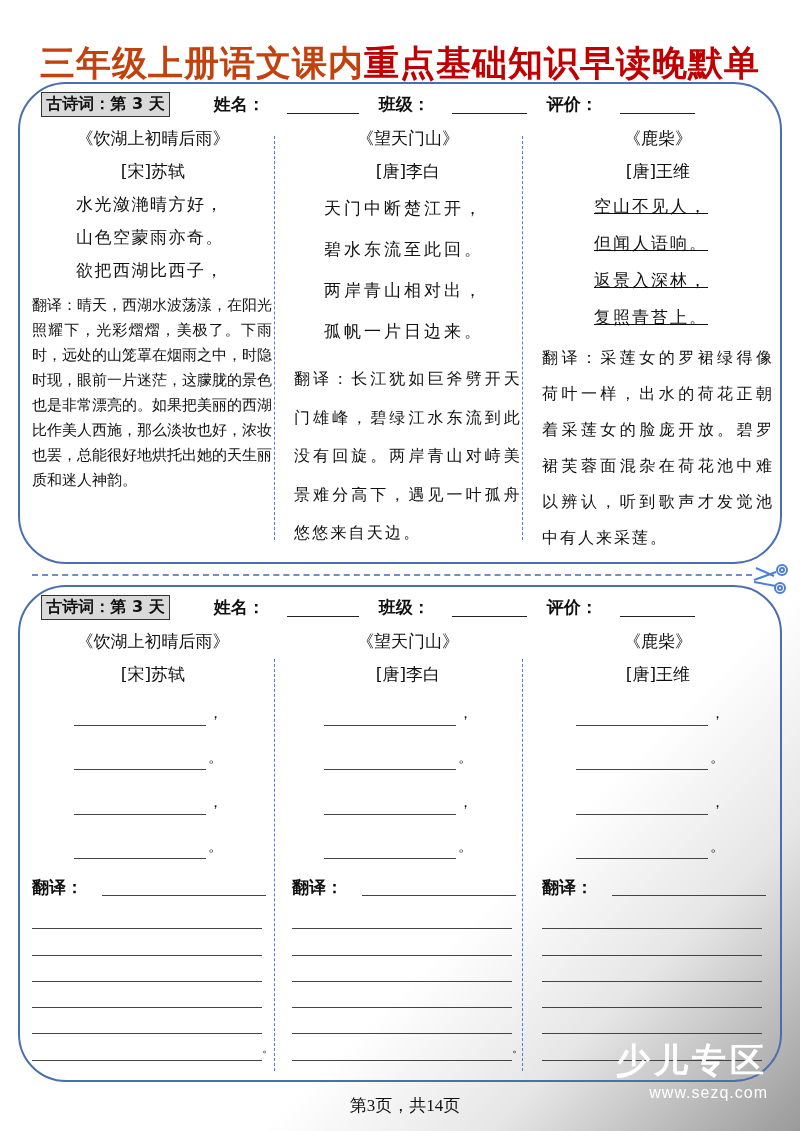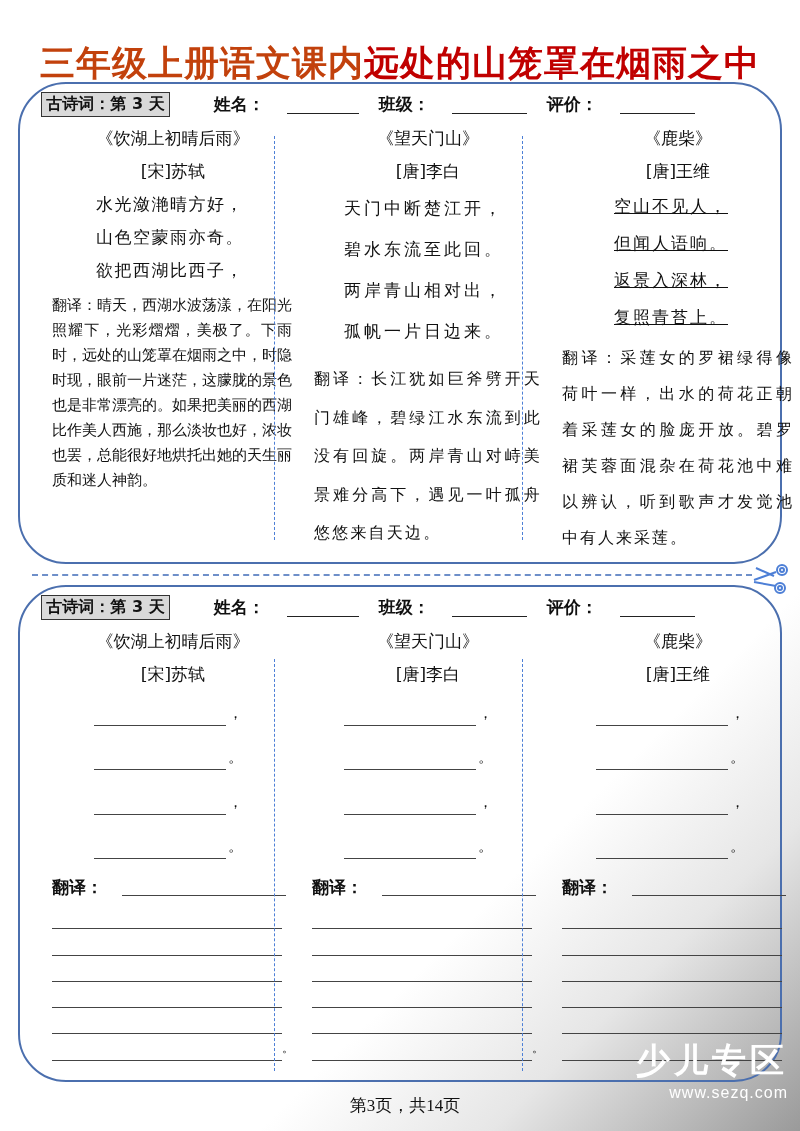--- a/index.html
+++ b/index.html
@@ -46,21 +46,21 @@
       padding: 1px 4px; margin-right: 28px; margin-left: -60px;
       font-size: 16px;
     }
     .field-label { white-space: nowrap; }
     .blank { display: inline-block; border-bottom: 1.5px solid #222; height: 18px; margin: 0 4px 0 6px; }
     .blank.w70 { width: 72px; }
     .blank.w75 { width: 75px; }
 
     .col {
       position: absolute; top: 38px;
-      font-size: 16px; line-height: 33px; margin-left: 20px;
+      font-size: 16px; line-height: 33px;
     }
     .col.c1 { left: 8px; width: 250px; }
     .col.c2 { left: 268px; width: 240px; }
     .col.c3 { left: 518px; width: 240px; }
     .col .center { text-align: center; }
     .poem-title { font-size: 17px; }
     .poem-author { font-size: 17px; }
     .poem-line { font-size: 17px; letter-spacing: 1.5px; padding-left: 0; }
     .c1 .poem-line { text-align: left; padding-left: 48px; }
     .c2 .poem-line { text-align: left; padding-left: 36px; letter-spacing: 3px; }
@@ -93,33 +93,33 @@
     .trans-head .line { position: absolute; left: 74px; right: 12px; bottom: 7px; border-bottom: 1.5px solid #444; }
     .ans-line { height: 26.3px; position: relative; }
     .ans-line .line { position: absolute; left: 4px; right: 16px; bottom: 0; border-bottom: 1.5px solid #444; }
     .ans-line .dot { position: absolute; right: 4px; bottom: -4px; font-size: 12px; }
 
     .footer {
       position: absolute; top: 1094px; left: 0; right: 0; text-align: center;
       font-family: "Liberation Serif", serif; font-size: 17px; z-index: 2; padding-left: 10px;
     }
     .watermark {
-      position: absolute; right: 12px; top: 1040px; text-align: right; z-index: 3;
+      position: absolute; right: 32px; top: 1040px; text-align: right; z-index: 3;
       color: #ffffff;
     }
     .wm-brand { font-family: "DejaVu Sans", sans-serif; font-size: 34px; font-weight: bold; letter-spacing: 4px; line-height: 40px; }
     .wm-url { font-family: Liberation Sans, sans-serif; font-size: 16px; line-height: 26px; letter-spacing: 1px; margin-left: 46px; }
   </style>
 </head>
 <body>
 
 <div class="page-bg"></div>
 
 <div class="title">
-  <span class="black">三年级上册语文课内</span><span class="red">远处的山笼罩在烟雨之中</span>
+  <span class="black">三年级上册语文课内</span><span class="red">重点基础知识早读晚默单</span>
 </div>
 
 <div class="panel top">
   <div class="header-row">
     <span class="day-badge">古诗词：第 3 天</span>
     <span class="field-label">姓名：</span>
     <span class="blank w70"></span>
     <span class="field-label">班级：</span>
     <span class="blank w75"></span>
     <span class="field-label">评价：</span>

